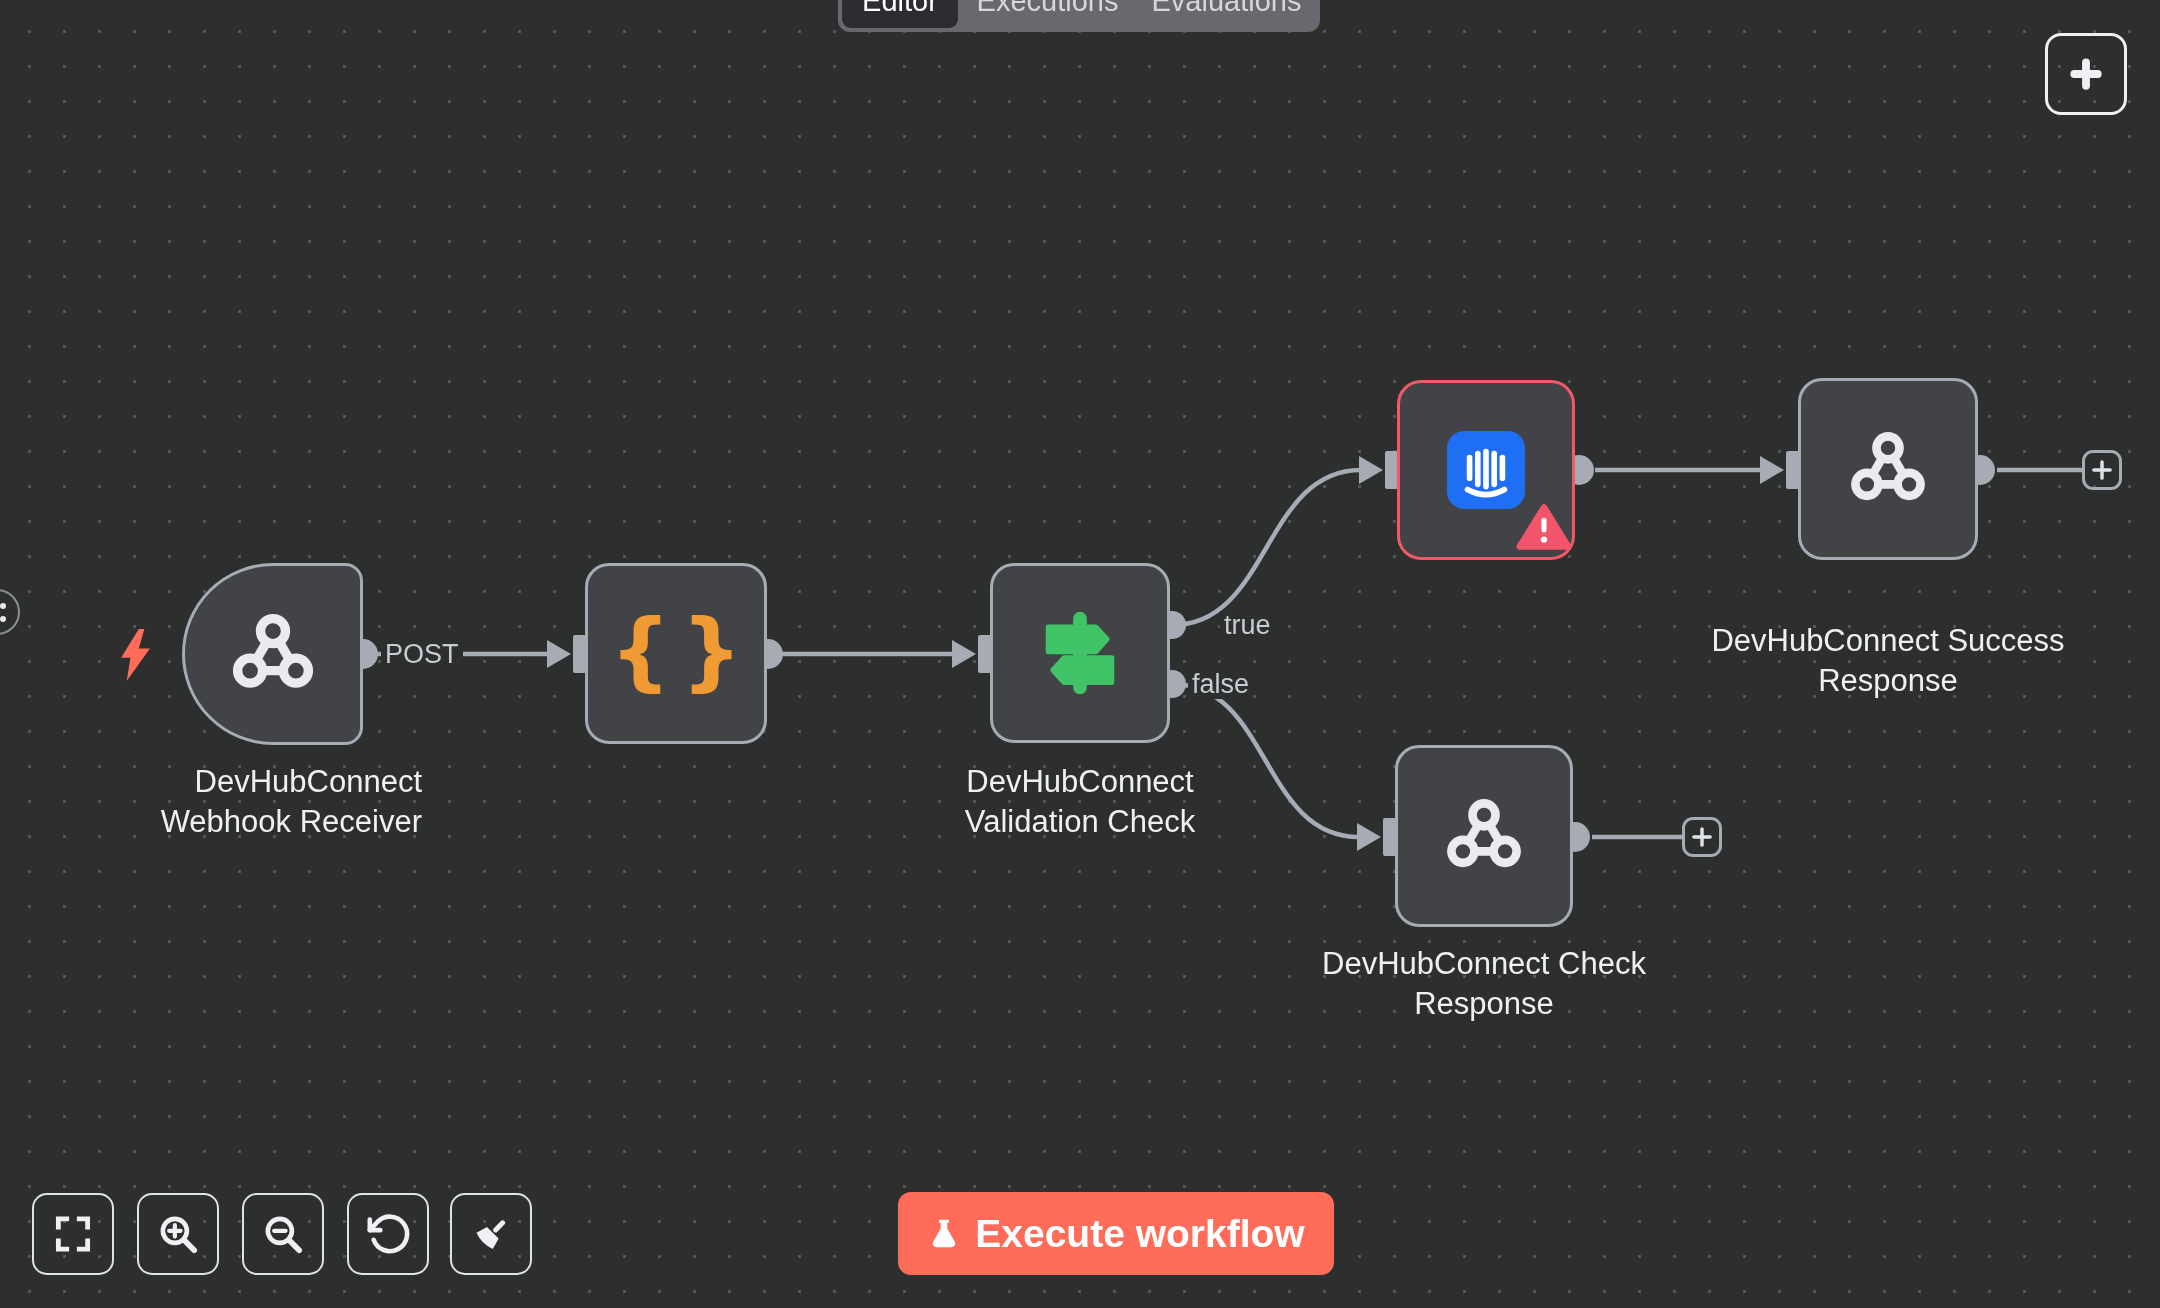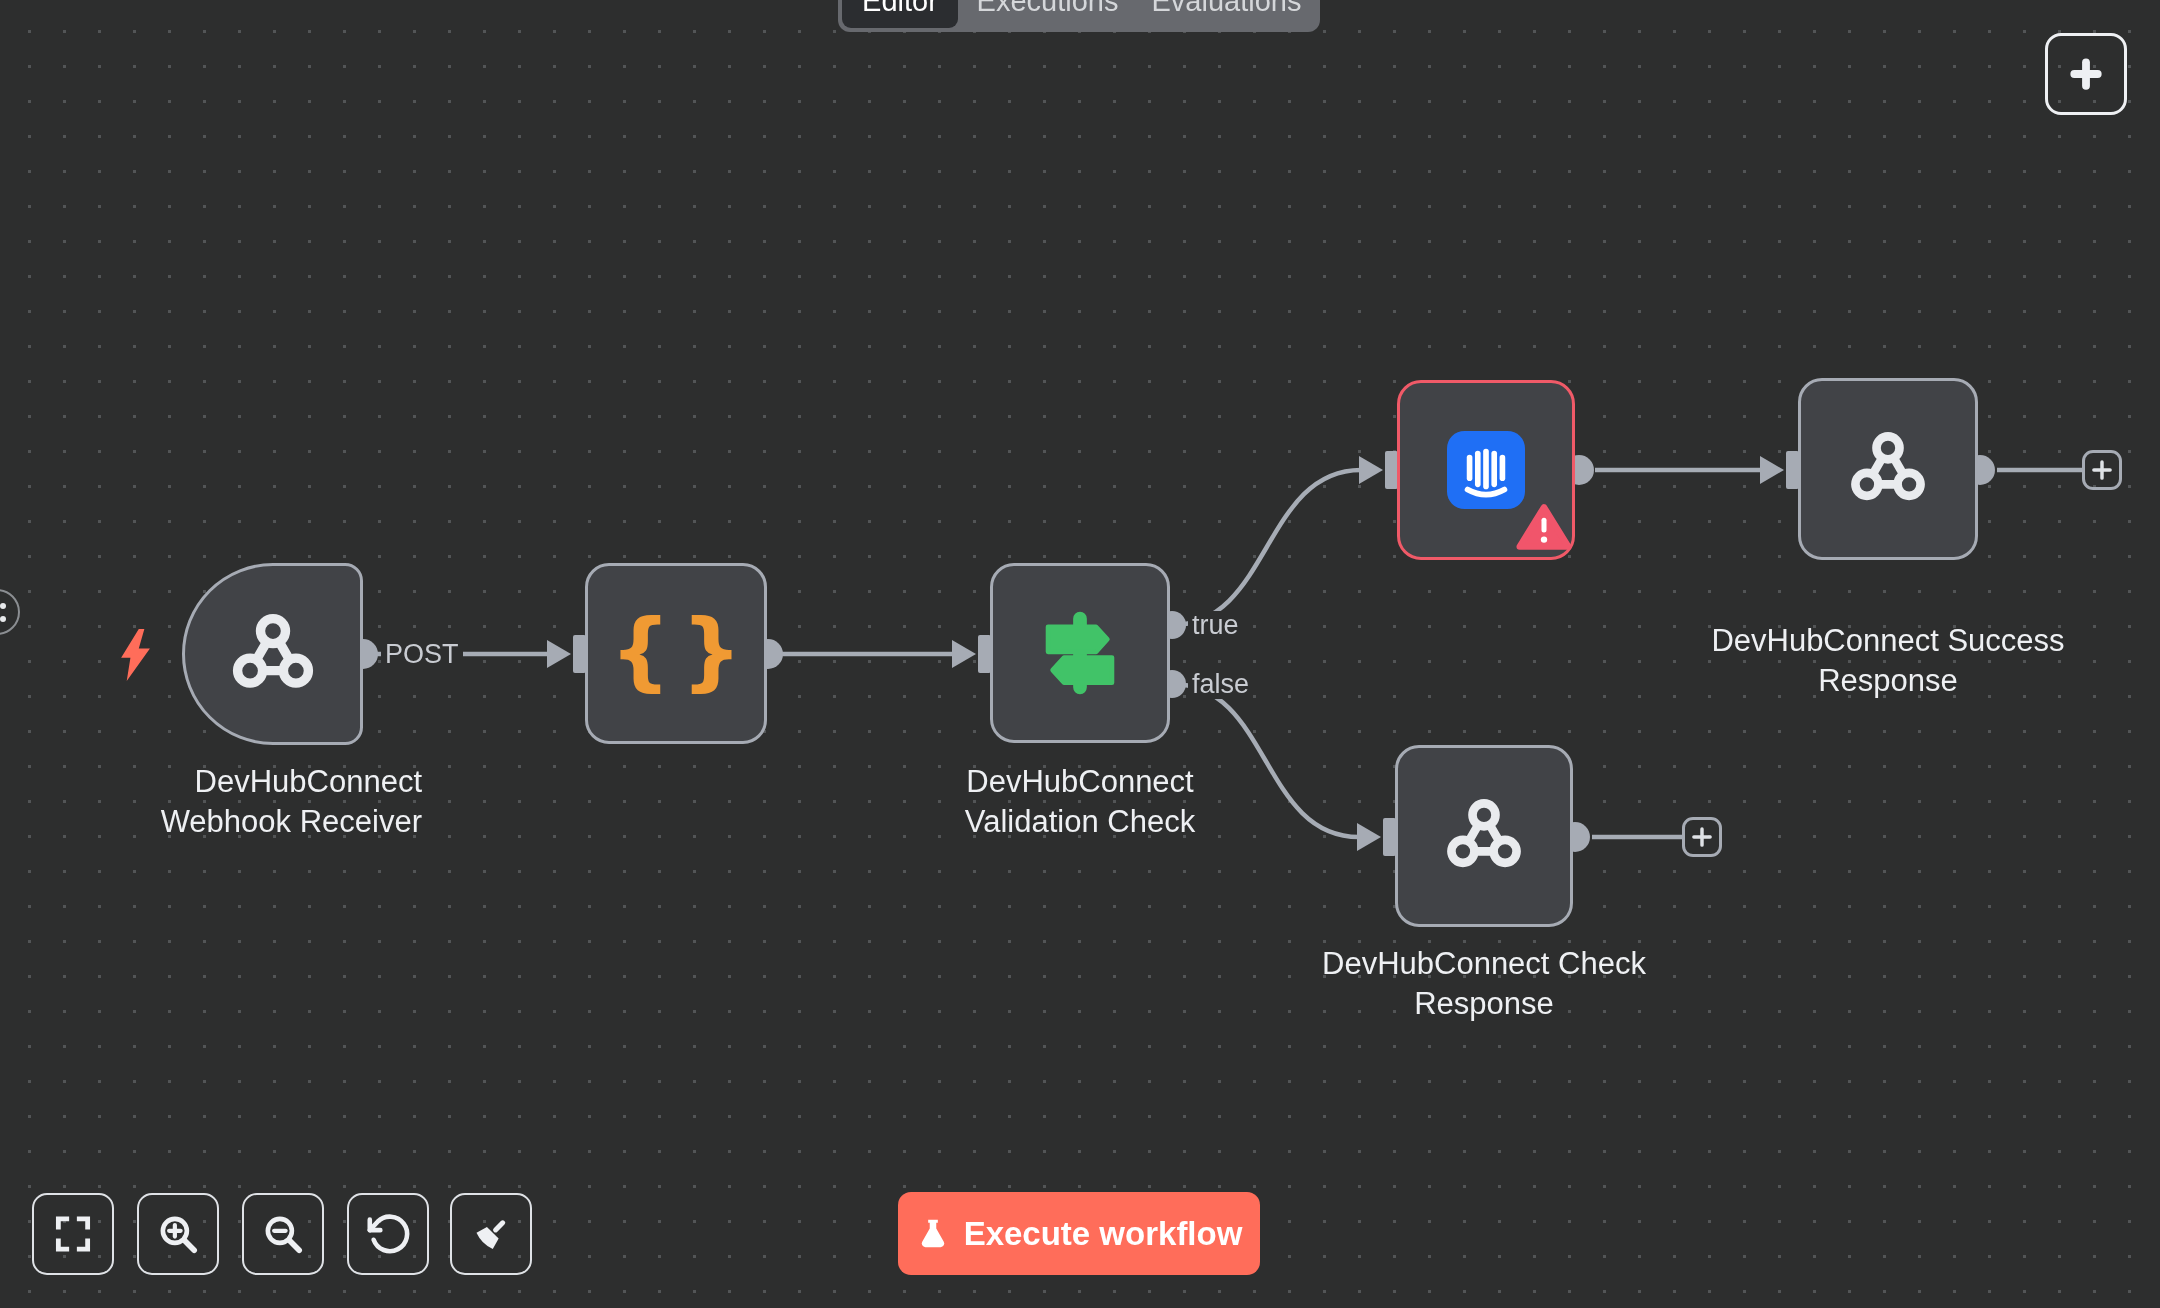--- a/index.html
+++ b/index.html
@@ -60,24 +60,24 @@
     background:#2b2d30;border-radius:9px;color:#ffffff;flex:0 0 116px;
   }
   
   .ctl-btn{
     position:absolute;top:1193px;width:82px;height:82px;box-sizing:border-box;
     border:2.5px solid #dfe2e6;border-radius:15px;background:transparent;
     display:flex;align-items:center;justify-content:center;
   }
   
   .execute-btn{
-    position:absolute;left:898px;top:1192px;width:362px;height:83px;
+    position:absolute;left:898px;top:1192px;width:436px;height:83px;
     background:#ff6d5a;border-radius:13px;border:none;
     display:flex;align-items:center;justify-content:center;gap:14px;
-    color:#ffffff;font-size:33px;font-weight:600;font-family:"Liberation Sans",sans-serif;
+    color:#ffffff;font-size:39px;font-weight:600;font-family:"Liberation Sans",sans-serif;
   }
   
   .edge-circle{
     position:absolute;left:-26px;top:589px;width:46px;height:46px;box-sizing:border-box;
     border:2.5px solid #8b8e92;border-radius:50%;
   }
   .edge-circle .dot{position:absolute;width:6px;height:6px;border-radius:50%;background:#e8eaec;}
   svg{display:block;}
 </style>
 </head>
@@ -146,21 +146,21 @@
   <div class="node" style="left:990px;top:563px;width:180px;height:180px;">
     <svg width="96" height="96" viewBox="0 0 84 84">
       <g fill="#41c368" stroke="#41c368" stroke-width="4" stroke-linejoin="round">
         <rect x="38" y="8" width="8" height="68" rx="4"></rect>
         <path d="M14 19 H56 L66 30 L56 41 H14 Z"></path>
         <path d="M70 46 H28 L18 57 L28 68 H70 Z"></path>
       </g>
     </svg>
   </div>
   <div class="node-label" style="left:1080px;top:762px;width:310px;">DevHubConnect Validation Check</div>
-  <div class="port-label" style="left:1188px;top:611px;">true</div>
+  <div class="port-label" style="left:1220px;top:611px;">true</div>
   <div class="port-label" style="left:1188px;top:670px;text-align:center;">false</div>
 
   <div class="node error-state" style="left:1397px;top:380px;width:178px;height:180px;">
     <svg width="78" height="78" viewBox="0 0 76 76">
       <rect x="0" y="0" width="76" height="76" rx="17" fill="#1f6ff5"></rect>
       <g stroke="#ffffff" stroke-width="5.5" stroke-linecap="round" fill="none">
         <line x1="22" y1="26" x2="22" y2="46"></line>
         <line x1="30" y1="22" x2="30" y2="52"></line>
         <line x1="38" y1="20" x2="38" y2="54"></line>
         <line x1="46" y1="22" x2="46" y2="52"></line>

